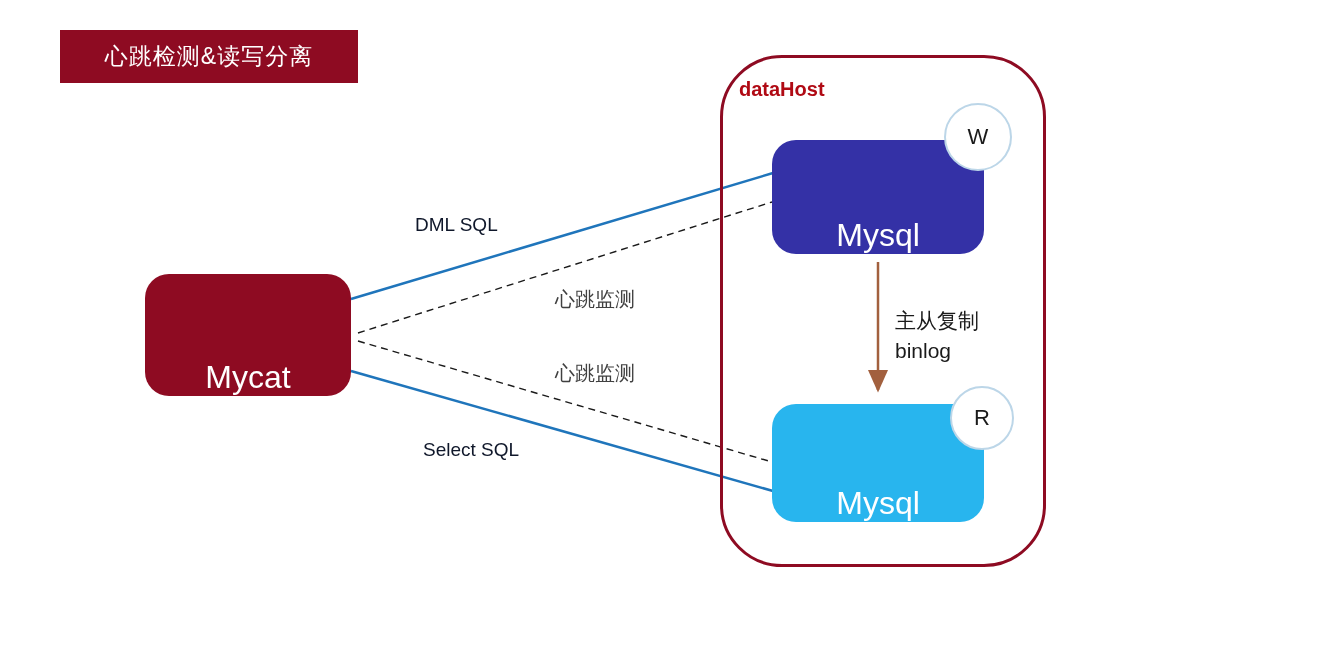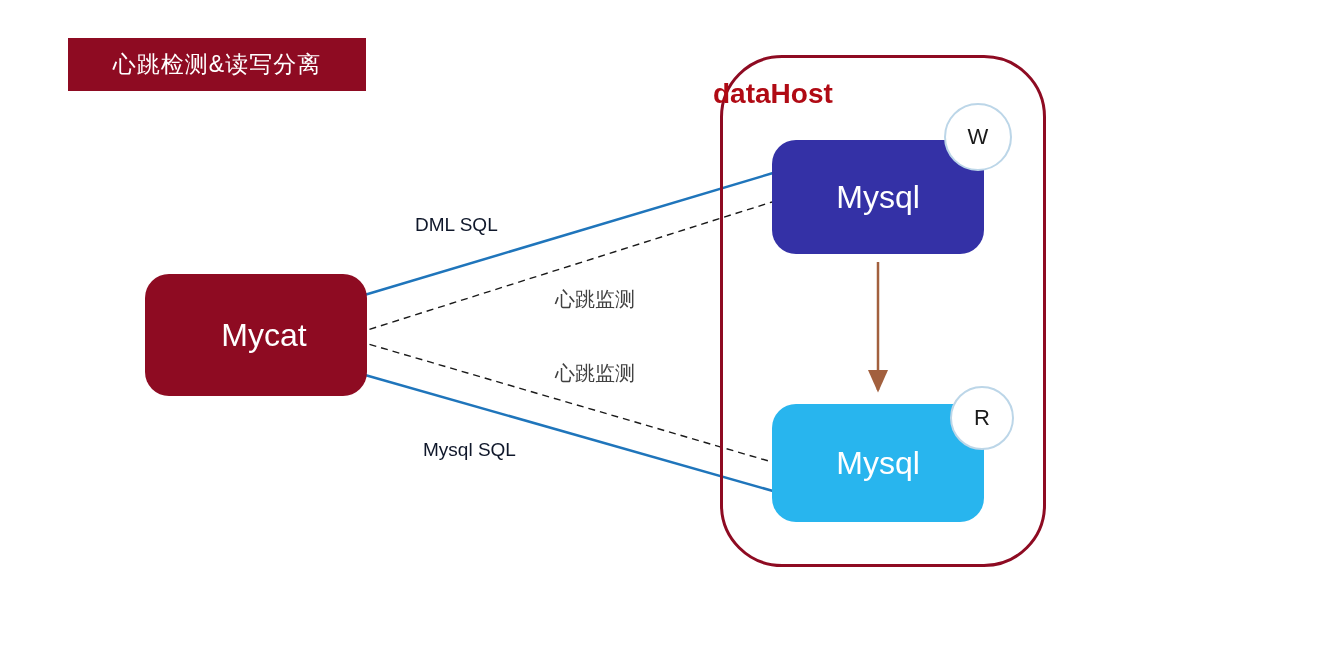--- a/index.html
+++ b/index.html
@@ -17,45 +17,43 @@
   }
   svg.wires {
     position: absolute;
     left: 0; top: 0;
     width: 1330px;
     height: 646px;
     pointer-events: none;
   }
   .title-box {
     position: absolute;
-    left: 68px; top: 30px;
+    left: 60px; top: 30px;
     width: 298px; height: 53px;
     background: #8e0b22;
     color: #ffffff;
     font-size: 23px;
     display: flex;
     align-items: center;
     justify-content: center;
     letter-spacing: 1px;
-    margin-top: 8px;
   }
   .node {
     position: absolute;
     display: flex;
-    align-items: center;
+    align-items: flex-end;
     justify-content: center;
     color: #ffffff;
     border-radius: 24px;
     font-size: 32px;
   }
   .node-mycat {
     left: 145px; top: 274px;
     width: 206px; height: 122px;
     background: #8e0b22;
-    padding-left: 16px;
   }
   .node-master {
     left: 772px; top: 140px;
     width: 212px; height: 114px;
     background: #3431a6;
   }
   .node-slave {
     left: 772px; top: 404px;
     width: 212px; height: 118px;
     background: #28b5ee;
@@ -63,24 +61,24 @@
   .datahost {
     position: absolute;
     left: 720px; top: 55px;
     width: 326px; height: 512px;
     border: 3px solid #8e0b22;
     border-radius: 62px;
     box-sizing: border-box;
   }
   .datahost-label {
     position: absolute;
-    left: 713px; top: 78px;
+    left: 739px; top: 78px;
     color: #b00a14;
     font-weight: bold;
-    font-size: 28px;
+    font-size: 20px;
   }
   .badge {
     position: absolute;
     background: #ffffff;
     border: 2px solid #bcd6e8;
     border-radius: 50%;
     display: flex;
     align-items: center;
     justify-content: center;
     color: #1a1a1a;
@@ -160,18 +158,22 @@
   </div>
 
   <div class="node node-slave">
     <span>Mysql</span>
   </div>
   <div class="badge badge-r">
     <span>R</span>
   </div>
 
   <div class="edge-label blue label-dml">DML SQL</div>
-  <div class="edge-label blue label-select">Mysql SQL</div>
+  <div class="edge-label blue label-select">Select SQL</div>
   <div class="edge-label black label-hb-upper">心跳监测</div>
   <div class="edge-label black label-hb-lower">心跳监测</div>
 
+  <div class="label-replication">
+    <div>主从复制</div>
+    <div>binlog</div>
+  </div>
 
 </div>
 
 </body></html>

